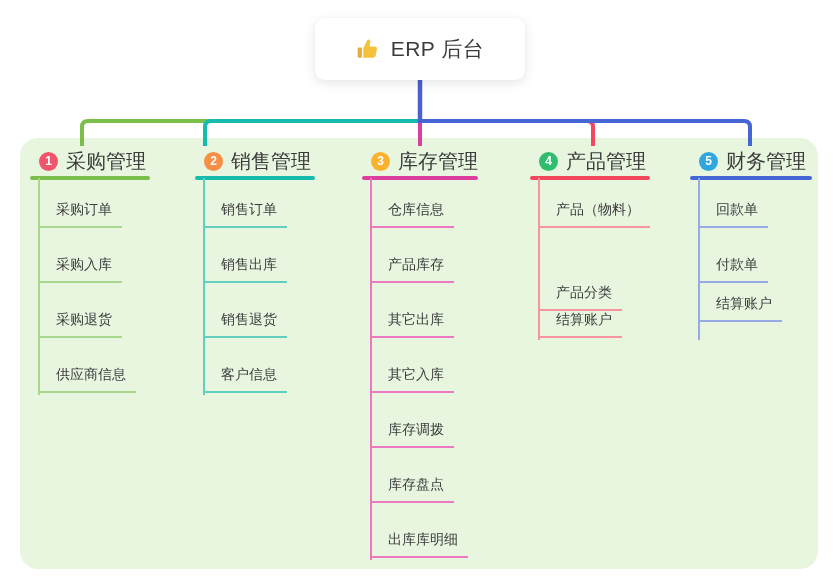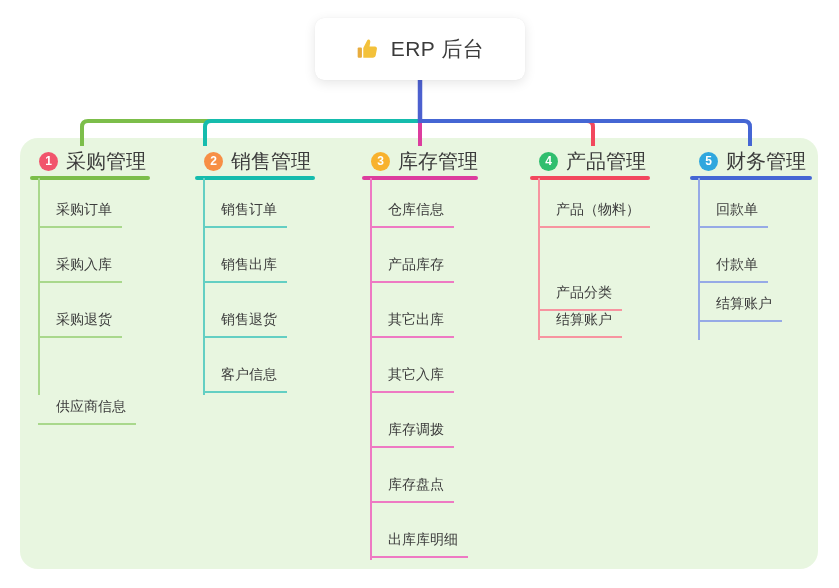--- a/index.html
+++ b/index.html
@@ -71,21 +71,21 @@
       <div class="branch-spine" style="left: 38px; top: 178px; height: 217px; background: rgb(169, 216, 140);"></div>
       <div class="child-node" style="left: 38px; top: 249px; width: 84px; border-bottom-color: rgb(169, 216, 140);">
         <span class="child-label">采购入库</span>
       </div>
       <div class="child-node" style="left: 38px; top: 194px; width: 84px; border-bottom-color: rgb(169, 216, 140);">
         <span class="child-label">采购订单</span>
       </div>
       <div class="child-node" style="left: 38px; top: 304px; width: 84px; border-bottom-color: rgb(169, 216, 140);">
         <span class="child-label">采购退货</span>
       </div>
-      <div class="child-node" style="left: 38px; top: 359px; width: 98px; border-bottom-color: rgb(169, 216, 140); margin-top: 32px;">
+      <div class="child-node" style="left: 38px; top: 359px; width: 98px; border-bottom-color: rgb(169, 216, 140);">
         <span class="child-label">供应商信息</span>
       </div>
       <div class="branch-header" style="left: 195px; min-width: 120px;">
         <span class="priority-badge" style="background: rgb(247, 143, 69);">2</span>
         <span class="branch-label">销售管理</span>
       </div>
       <div class="branch-underline" style="left: 195px; width: 120px; background: rgb(21, 188, 173);"></div>
       <div class="branch-spine" style="left: 203px; top: 178px; height: 217px; background: rgb(99, 207, 195);"></div>
       <div class="child-node" style="left: 203px; top: 194px; width: 84px; border-bottom-color: rgb(99, 207, 195);">
         <span class="child-label">销售订单</span>

